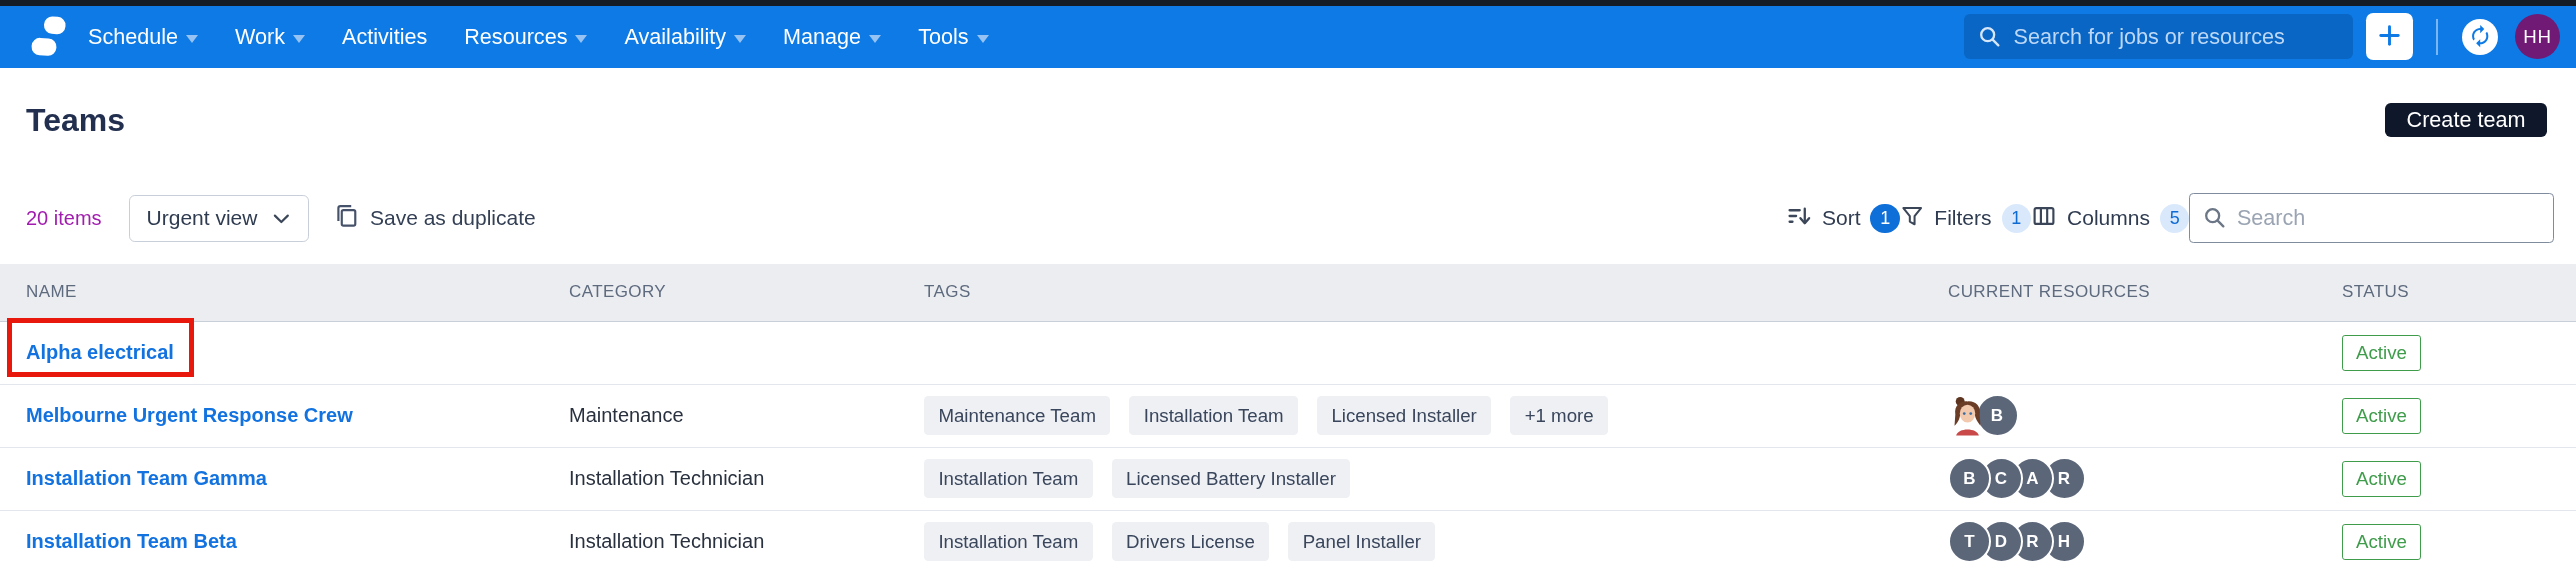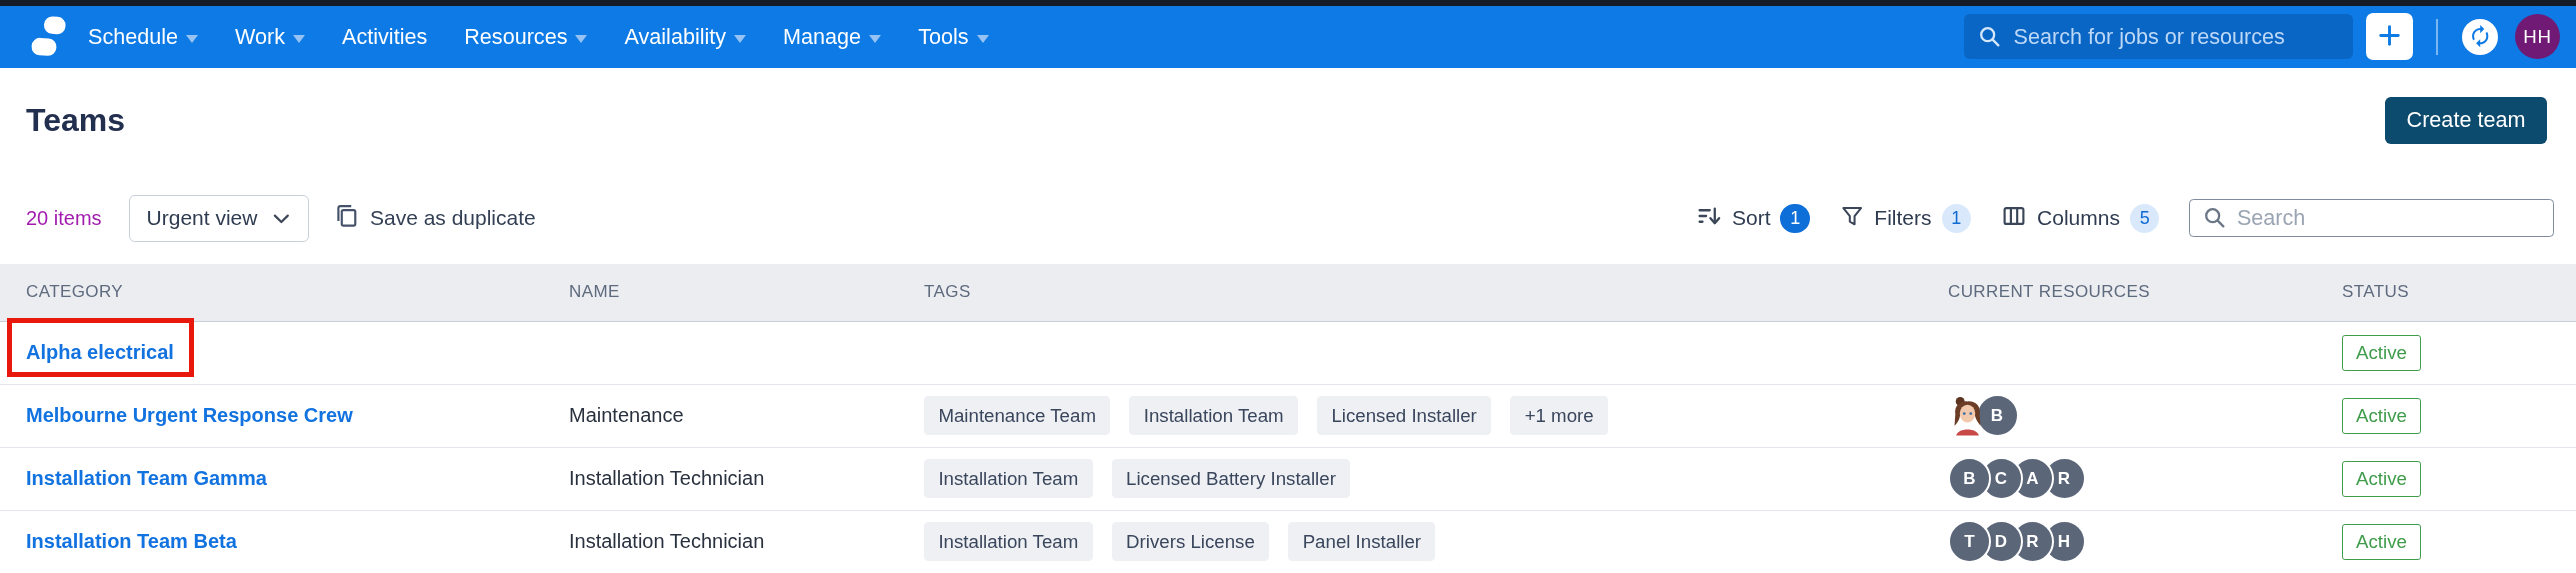--- a/index.html
+++ b/index.html
@@ -18,33 +18,33 @@
   .nav-search input{flex:1; background:transparent; border:none; outline:none; font-family:"Liberation Sans",sans-serif; font-size:21.6px; color:#eaf3fd; min-width:0;}
   .nav-search input::placeholder{color:#bdd8f7;}
   .plus-btn{width:47px; height:47px; margin-left:13px; background:#ffffff; border:none; border-radius:7.2px; display:flex; align-items:center; justify-content:center; cursor:pointer;}
   .nav-divider{width:1.4px; height:36px; background:rgba(255,255,255,.45); margin-left:23px;}
   .sync-btn{width:36px; height:36px; margin-left:24.4px; background:#fff; border-radius:50%; display:flex; align-items:center; justify-content:center; cursor:pointer;}
   .avatar-hh{width:45px; height:45px; margin-left:17px; border-radius:50%; background:#701a75; color:#fff; font-size:18.7px; font-weight:500; letter-spacing:0.7px; display:flex; align-items:center; justify-content:center; cursor:pointer;}
 
   
   .page-header{height:105px; display:flex; align-items:center; justify-content:space-between; padding:0 29px 0 26px; box-sizing:border-box;}
   .page-title{font-size:32px; font-weight:700; color:#222f4e;}
-  .create-btn{height:47px; padding:0 21.6px; background:#0c4a6e; color:#fff; font-size:21.6px; font-family:"Liberation Sans",sans-serif; border:none; border-radius:5.8px; cursor:pointer;}
+  .create-btn{height:34px; padding:0 21.6px; background:#0f172a; color:#fff; font-size:21.6px; font-family:"Liberation Sans",sans-serif; border:none; border-radius:5.8px; cursor:pointer;}
 
   
   .toolbar{height:91px; display:flex; align-items:center; padding:0 21.6px 0 26px; box-sizing:border-box;}
   .items-count{color:#a21caf; font-size:20px; margin-right:27px;}
   .view-btn{height:47px; padding:0 17px; background:#fff; border:1.4px solid #c8cfda; border-radius:5.8px; display:flex; align-items:center; gap:14.4px; font-size:21px; color:#2f3b50; cursor:pointer;}
   .save-dup{display:flex; align-items:center; gap:10px; margin-left:24.4px; font-size:21px; color:#333f54; cursor:pointer;}
-  .toolbar-right{margin-left:auto; display:flex; align-items:center; gap:30px;}
+  .toolbar-right{margin-left:auto; display:flex; align-items:center; }
   .tool-group{display:flex; align-items:center; gap:10px; font-size:21px; color:#2f3b50; cursor:pointer;}
   .badge{width:29.5px; height:29.5px; border-radius:50%; display:flex; align-items:center; justify-content:center; font-size:18px;}
   .badge-filled{background:#0e6fd9; color:#fff;}
   .badge-light{background:#d9e9fb; color:#0f6bd4;}
-  .table-search{width:365px; height:38px; background:#fff; border:1.4px solid #7f8c9d; border-radius:4.3px; display:flex; align-items:center; padding:0 11.5px; gap:8.6px; box-sizing:border-box;}
+  .table-search{width:365px; height:50px; background:#fff; border:1.4px solid #7f8c9d; border-radius:4.3px; display:flex; align-items:center; padding:0 11.5px; gap:8.6px; box-sizing:border-box;}
   .table-search input{flex:1; border:none; outline:none; background:transparent; font-family:"Liberation Sans",sans-serif; font-size:21.6px; color:#33405a; min-width:0;}
   .table-search input::placeholder{color:#9aa4b2;}
 
   
   .grid-cols{display:grid; grid-template-columns:543px 355px 1024px 394px auto; padding-left:26px; align-items:center;}
   .table-header{height:58px; background:#ebedf1; border-bottom:1.4px solid #c9cfd9; box-sizing:border-box;}
   .th{font-size:17px; color:#5e6a7e; letter-spacing:0.4px; font-weight:500; cursor:pointer;}
   .row{height:63px; border-bottom:1.4px solid #e3e7ed; box-sizing:border-box;}
   .name-link{color:#1273e0; font-size:20px; font-weight:700; text-decoration:none; cursor:pointer;}
   .category{font-size:20px; color:#29313f;}
@@ -197,22 +197,22 @@
             <circle cx="14" cy="14" r="8.5"></circle>
               <line x1="20.5" y1="20.5" x2="28" y2="28"></line>
           </svg>
         </span>
         <input placeholder="Search" style="">
       </div>
     </div>
   </div>
 
   <div class="grid-cols table-header">
+      <span class="th">NAME</span>
       <span class="th">CATEGORY</span>
-      <span class="th">NAME</span>
       <span class="th">TAGS</span>
       <span class="th">CURRENT RESOURCES</span>
       <span class="th">STATUS</span>
     </div>
   <div>
       <div class="grid-cols row">
         <div class="cell"><a class="name-link">Alpha electrical</a></div>
         <div class="cell"></div>
         <div class="cell tags"></div>
         <div class="cell resources"></div>

